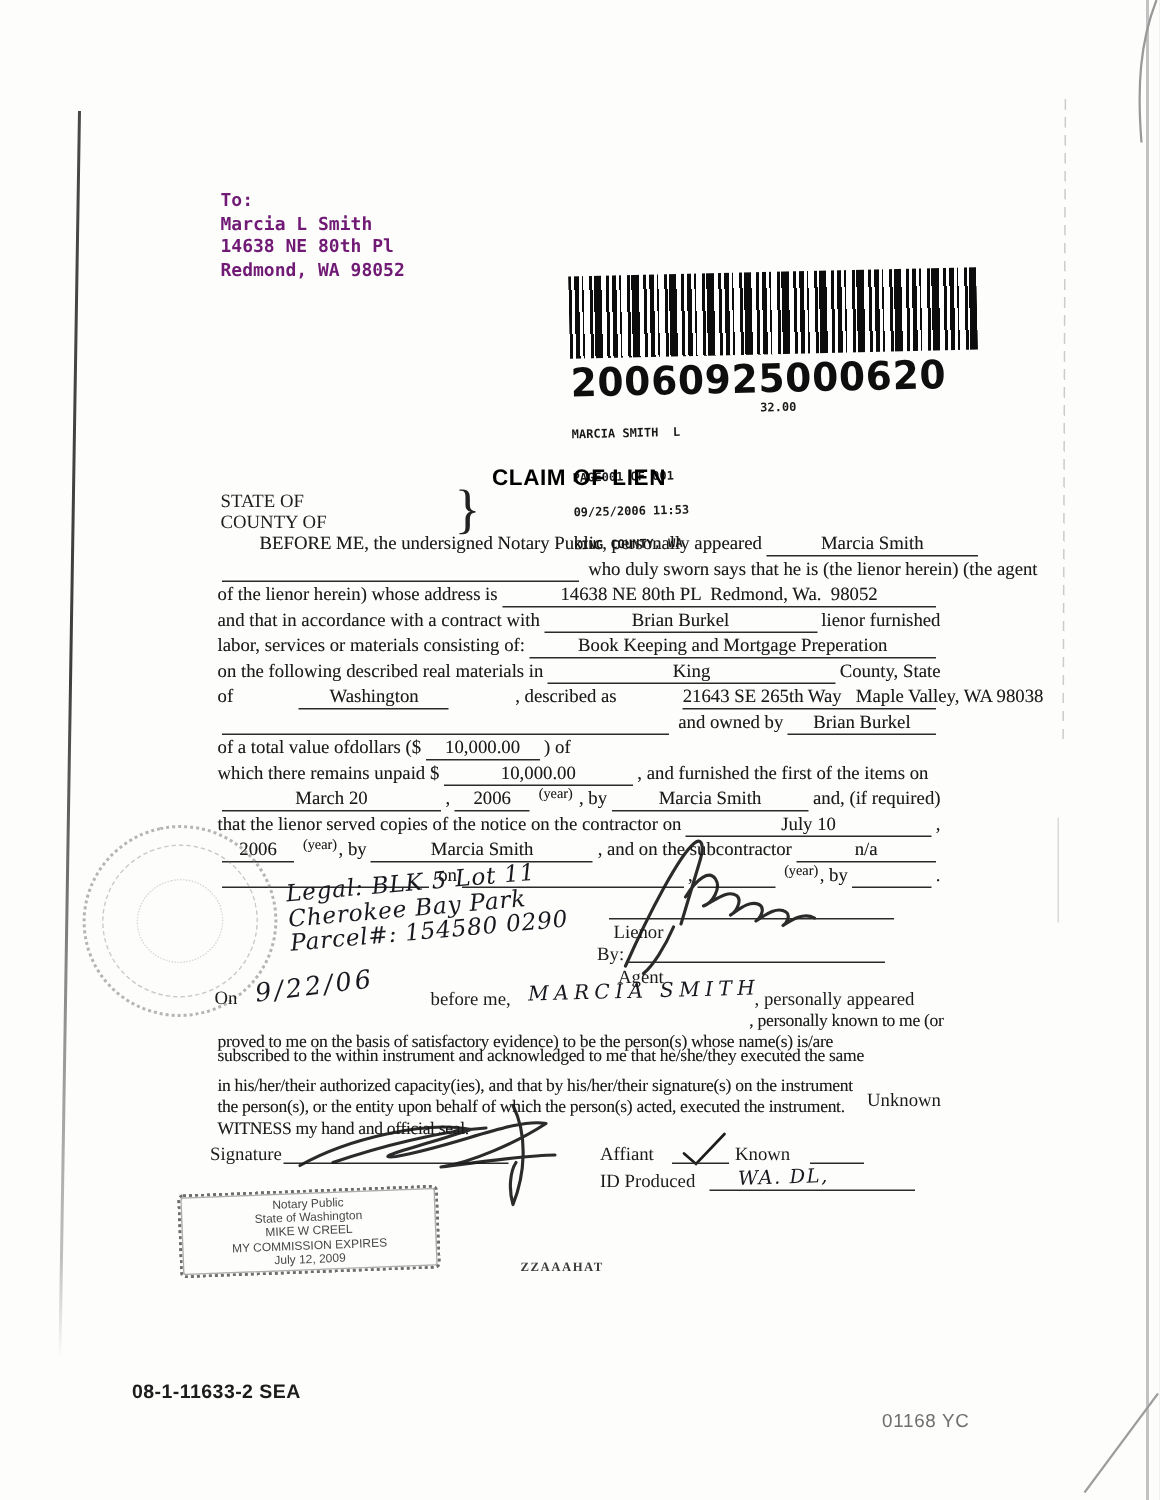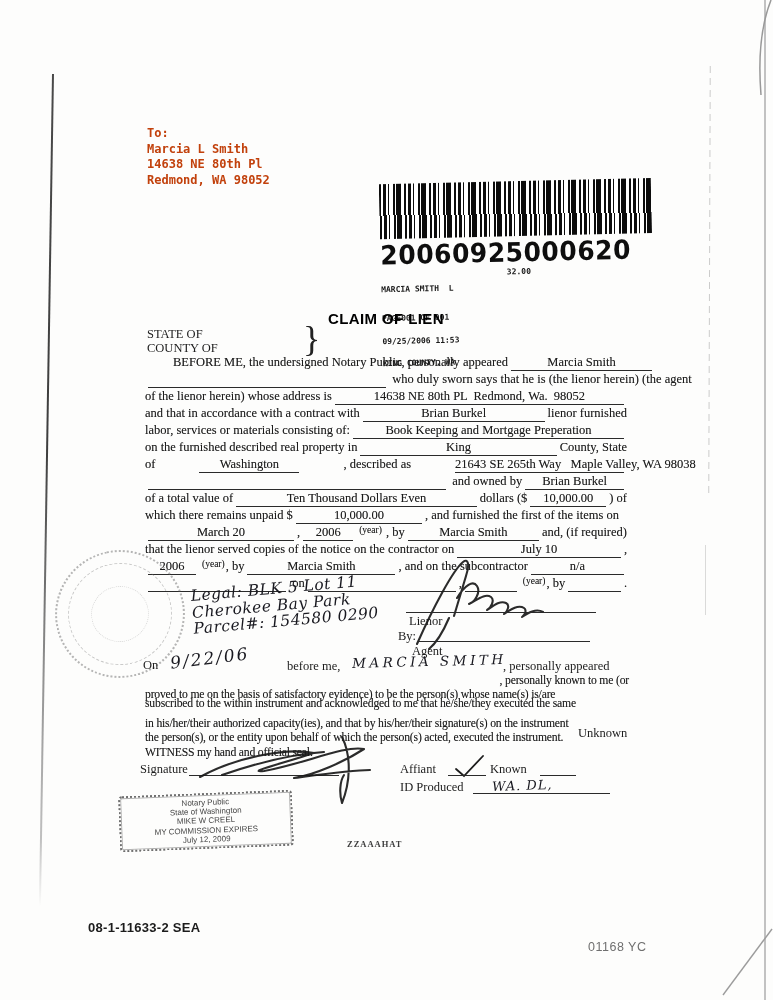--- a/index.html
+++ b/index.html
@@ -8,21 +8,21 @@
   
   .edge-left{position:absolute;left:52px;top:74px;width:2px;height:832px;
     background:linear-gradient(#2a2a2a 0%,#1c1c1c 45%,#777 70%,#b5b5b5 92%,transparent 100%);
     transform:rotate(0.9deg);transform-origin:top center;opacity:.85;}
   .edge-right{position:absolute;left:764px;top:0;width:2px;height:1000px;background:#b3b3b3;opacity:.8;}
   .mid-line{position:absolute;left:709px;top:66px;width:1px;height:430px;opacity:.5;
     background:repeating-linear-gradient(#9a9a9a 0 7px,transparent 7px 12px);transform:rotate(.2deg);}
   .mid-line2{position:absolute;left:705px;top:545px;width:1px;height:70px;opacity:.35;background:#999;}
   
   .recipient{position:absolute;left:147px;top:126px;font-family:"DejaVu Sans Mono",monospace;
-    font-weight:bold;font-size:12px;line-height:15.5px;color:#c2410c;}
+    font-weight:bold;font-size:12px;line-height:15.5px;color:#701a75;}
   
   .recording{position:absolute;left:381px;top:181px;width:285px;transform:rotate(-1.3deg);}
   .bars{width:272px;height:55px;
     background:repeating-linear-gradient(90deg,#0c0c0c 0 2px,#fff 2px 4px,#0c0c0c 4px 7px,#fff 7px 9px,
       #0c0c0c 9px 10px,#fff 10px 14px,#0c0c0c 14px 16px,#fff 16px 17px,#0c0c0c 17px 22px,#fff 22px 25px);}
   .bc-num{margin-top:1px;font-family:"DejaVu Sans",sans-serif;font-weight:bold;font-size:25px;
     letter-spacing:.5px;color:#0e0e0e;transform:scaleY(1.05);transform-origin:left top;}
   .bc-meta{position:relative;margin-top:2px;font-family:"DejaVu Sans Mono",monospace;font-weight:bold;
     font-size:8px;line-height:7.4px;color:#1a1a1a;white-space:pre;}
   .bc-fee{position:absolute;left:126px;top:0;}
@@ -129,38 +129,37 @@
       <div class="fline" style="top: 406px;">
         <span class="stext">and that in accordance with a contract with</span>
         <span class="blank" style="flex: 1 1 0%;">Brian Burkel</span>
         <span class="stext">lienor furnished</span>
       </div>
       <div class="fline" style="top: 423px;">
         <span class="stext">labor, services or materials consisting of:</span>
         <span class="blank" style="flex: 1 1 0%;">Book Keeping and Mortgage Preperation</span>
       </div>
       <div class="fline" style="top: 440px;">
-        <span class="stext">on the furnished described real property in</span>
+        <span class="stext">on the following described real materials in</span>
         <span class="blank" style="flex: 1 1 0%;">King</span>
         <span class="stext">County, State</span>
       </div>
       <div class="fline" style="top: 457px; gap: 41px;">
         <span class="stext">of</span>
         <span class="blank" style="min-width: 100px;">Washington</span>
         <span class="stext">, described as</span>
         <span class="blank" style="flex: 1 1 0%;">21643 SE 265th Way   Maple Valley, WA 98038</span>
       </div>
       <div class="fline" style="top: 474px;">
         <span class="blank" style="min-width: 298px;"> </span>
         <span class="stext"> and owned by</span>
         <span class="blank" style="flex: 1 1 0%;">Brian Burkel</span>
       </div>
       <div class="fline" style="top: 491px;">
         <span class="stext">of a total value of</span>
-        <span class="blank" style="flex: 1 1 0%;">Ten Thousand Dollars Even</span>
         <span class="stext">dollars ($</span>
         <span class="blank" style="min-width: 76px;">10,000.00</span>
         <span class="stext">) of</span>
       </div>
       <div class="fline" style="top: 508px;">
         <span class="stext">which there remains unpaid $</span>
         <span class="blank" style="min-width: 126px;">10,000.00</span>
         <span class="stext">, and furnished the first of the items on</span>
       </div>
       <div class="fline" style="top: 525px;">

